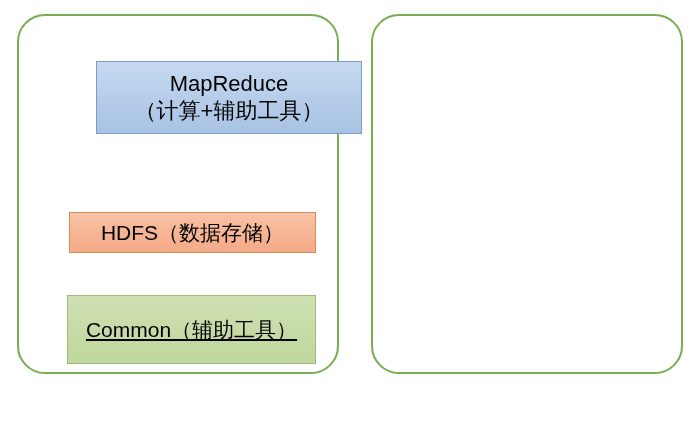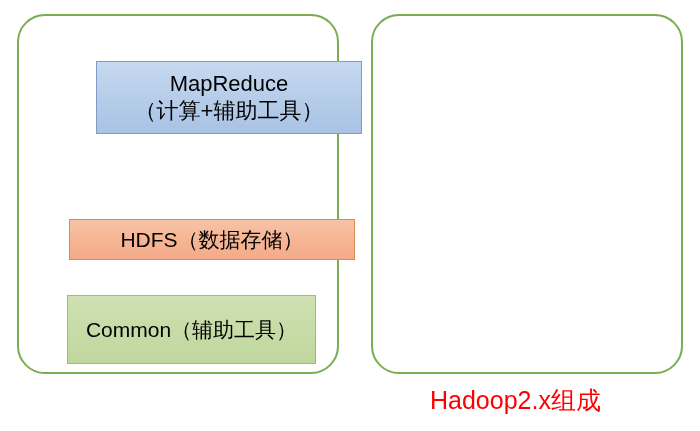--- a/index.html
+++ b/index.html
@@ -75,22 +75,22 @@
   
   .box-green {
     background: linear-gradient(to bottom, #cfe0b4 0%, #c6dba6 55%, #bfd79d 100%);
     border: 1px solid #9fbc77;
     color: #000000;
     font-size: 21px;
   }
 
   
   .l-mapreduce { left: 33px;  top: 45px;  width: 266px; height: 73px; margin-left: 44px; }
-  .l-hdfs      { left: 50px;  top: 203px; width: 286px; height: 41px; }
-  .l-common    { left: 48px;  top: 279px; width: 249px; height: 69px; }
+  .l-hdfs      { left: 50px;  top: 196px; width: 247px; height: 41px; }
+  .l-common    { left: 48px;  top: 279px; width: 249px; height: 69px; text-decoration: underline; }
 
   
   .caption {
     position: absolute;
     color: #ff0000;
     font-size: 25px;
     white-space: nowrap;
     letter-spacing: 0px;
   }
   .caption-left  { left: 63px;  top: 384px; }
@@ -136,16 +136,15 @@
     
 
     
 
     
 
     
 
   </div>
 
-  <div class="caption caption-right">Hadoop2.x组成</div>
 
 
 </div>
 
 </body></html>

